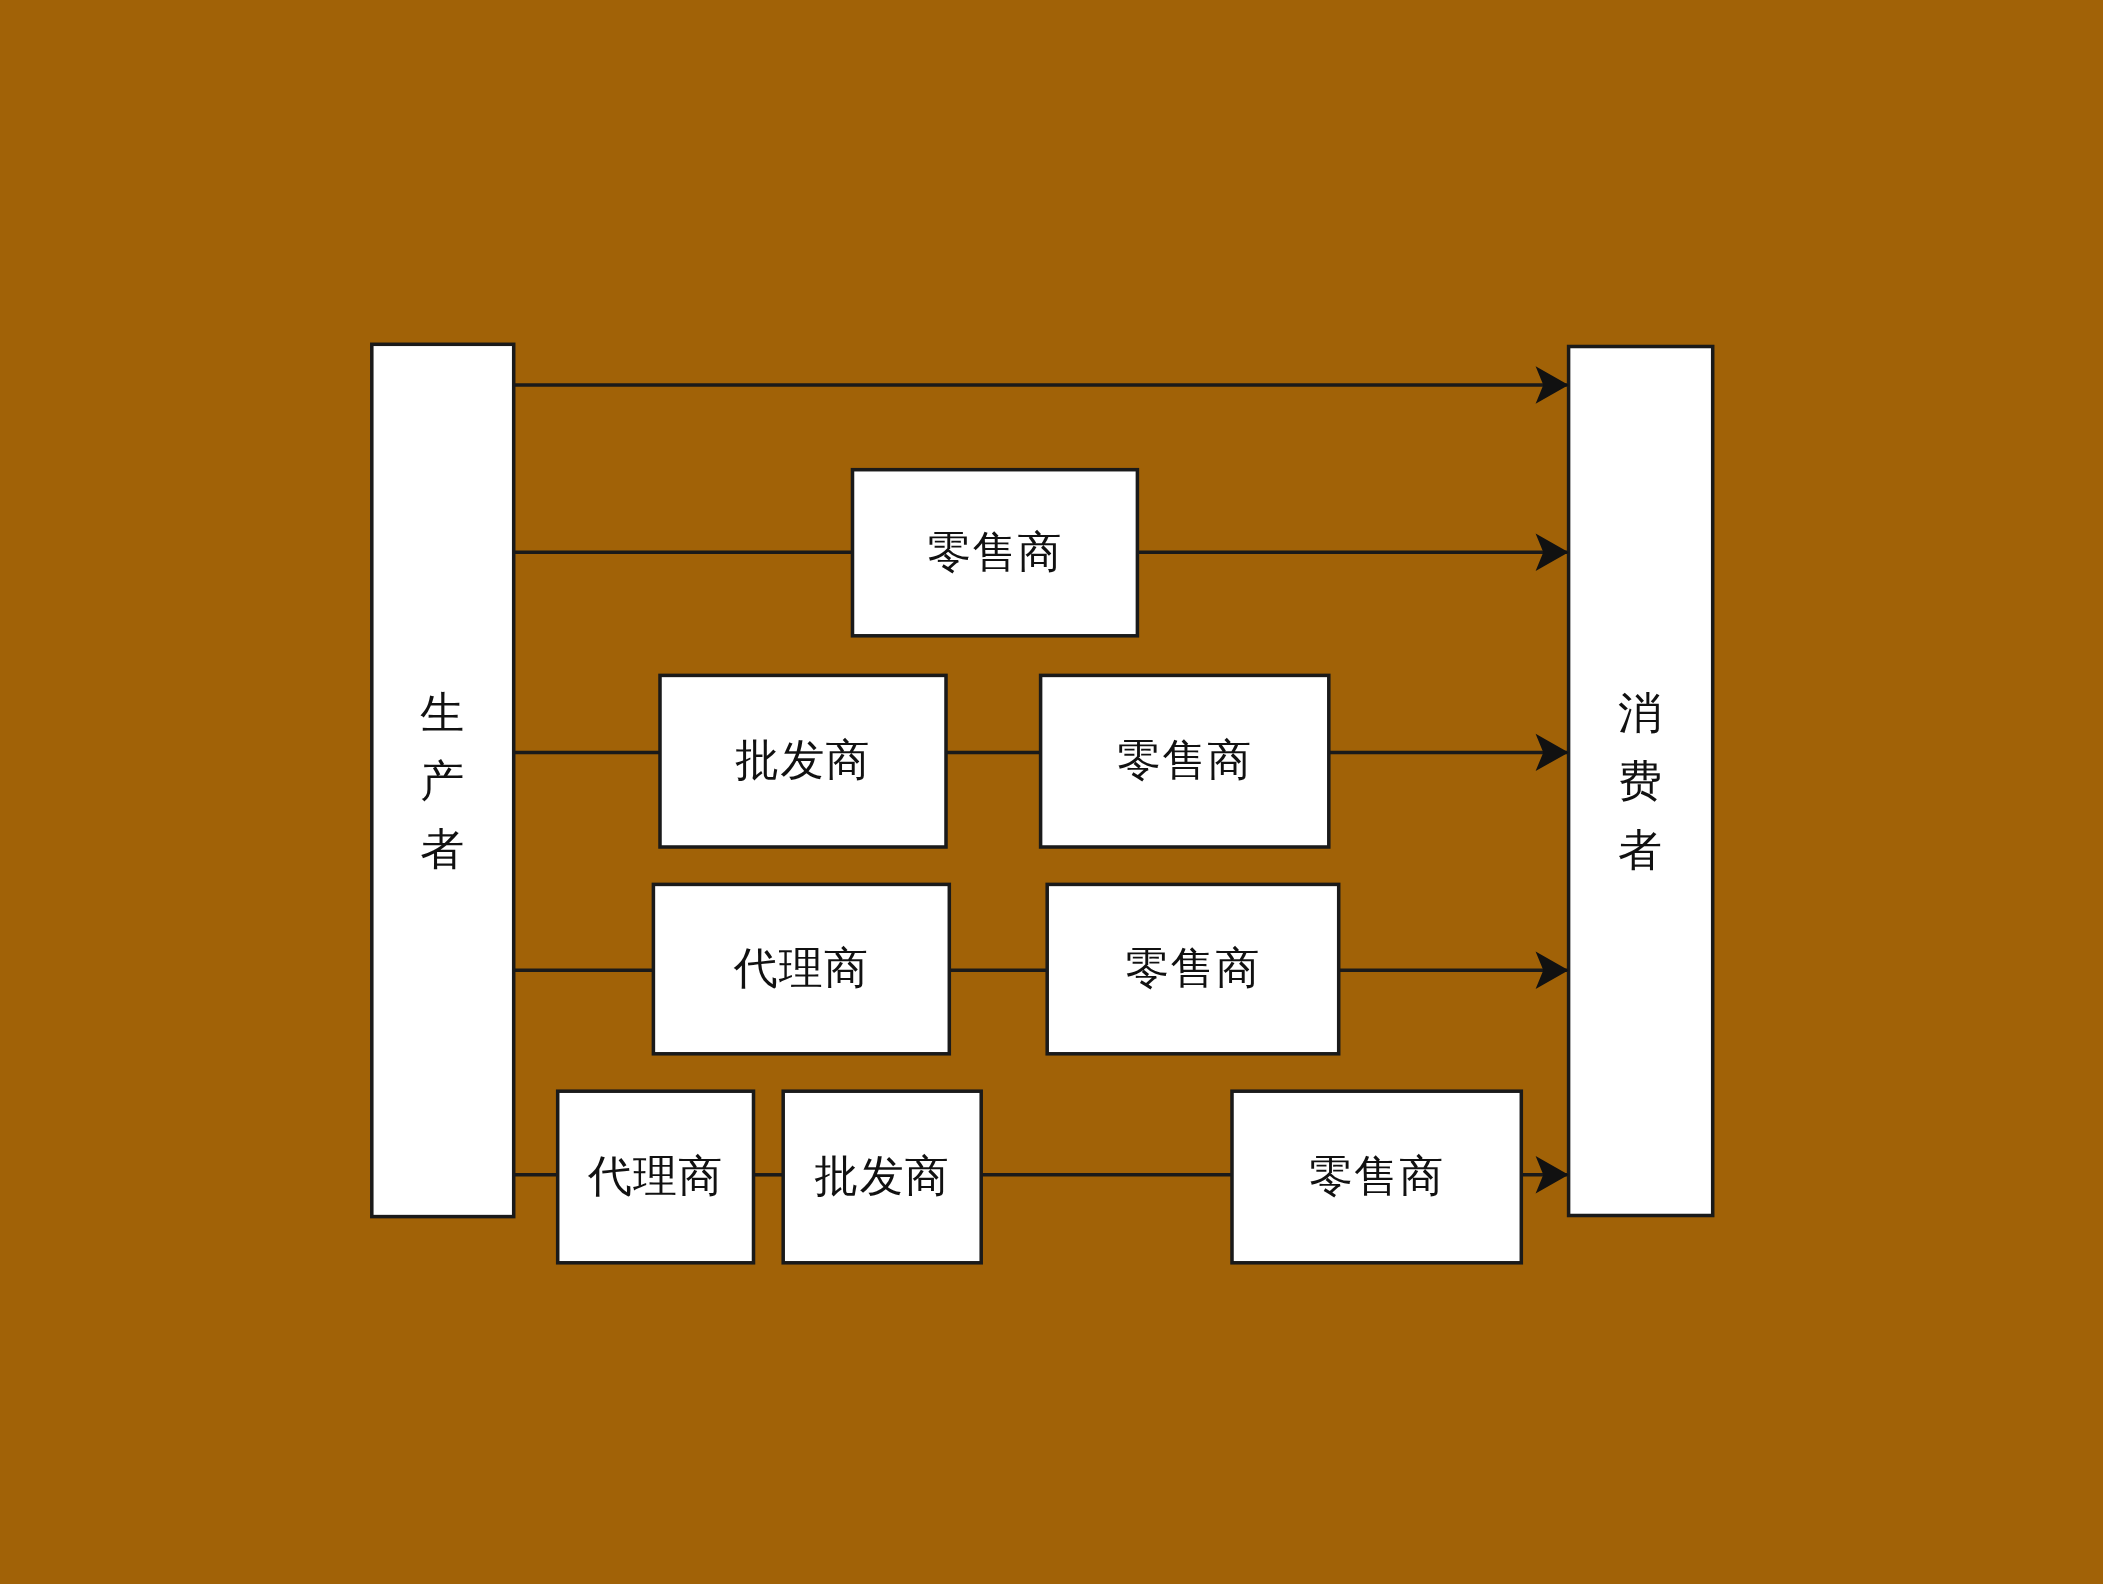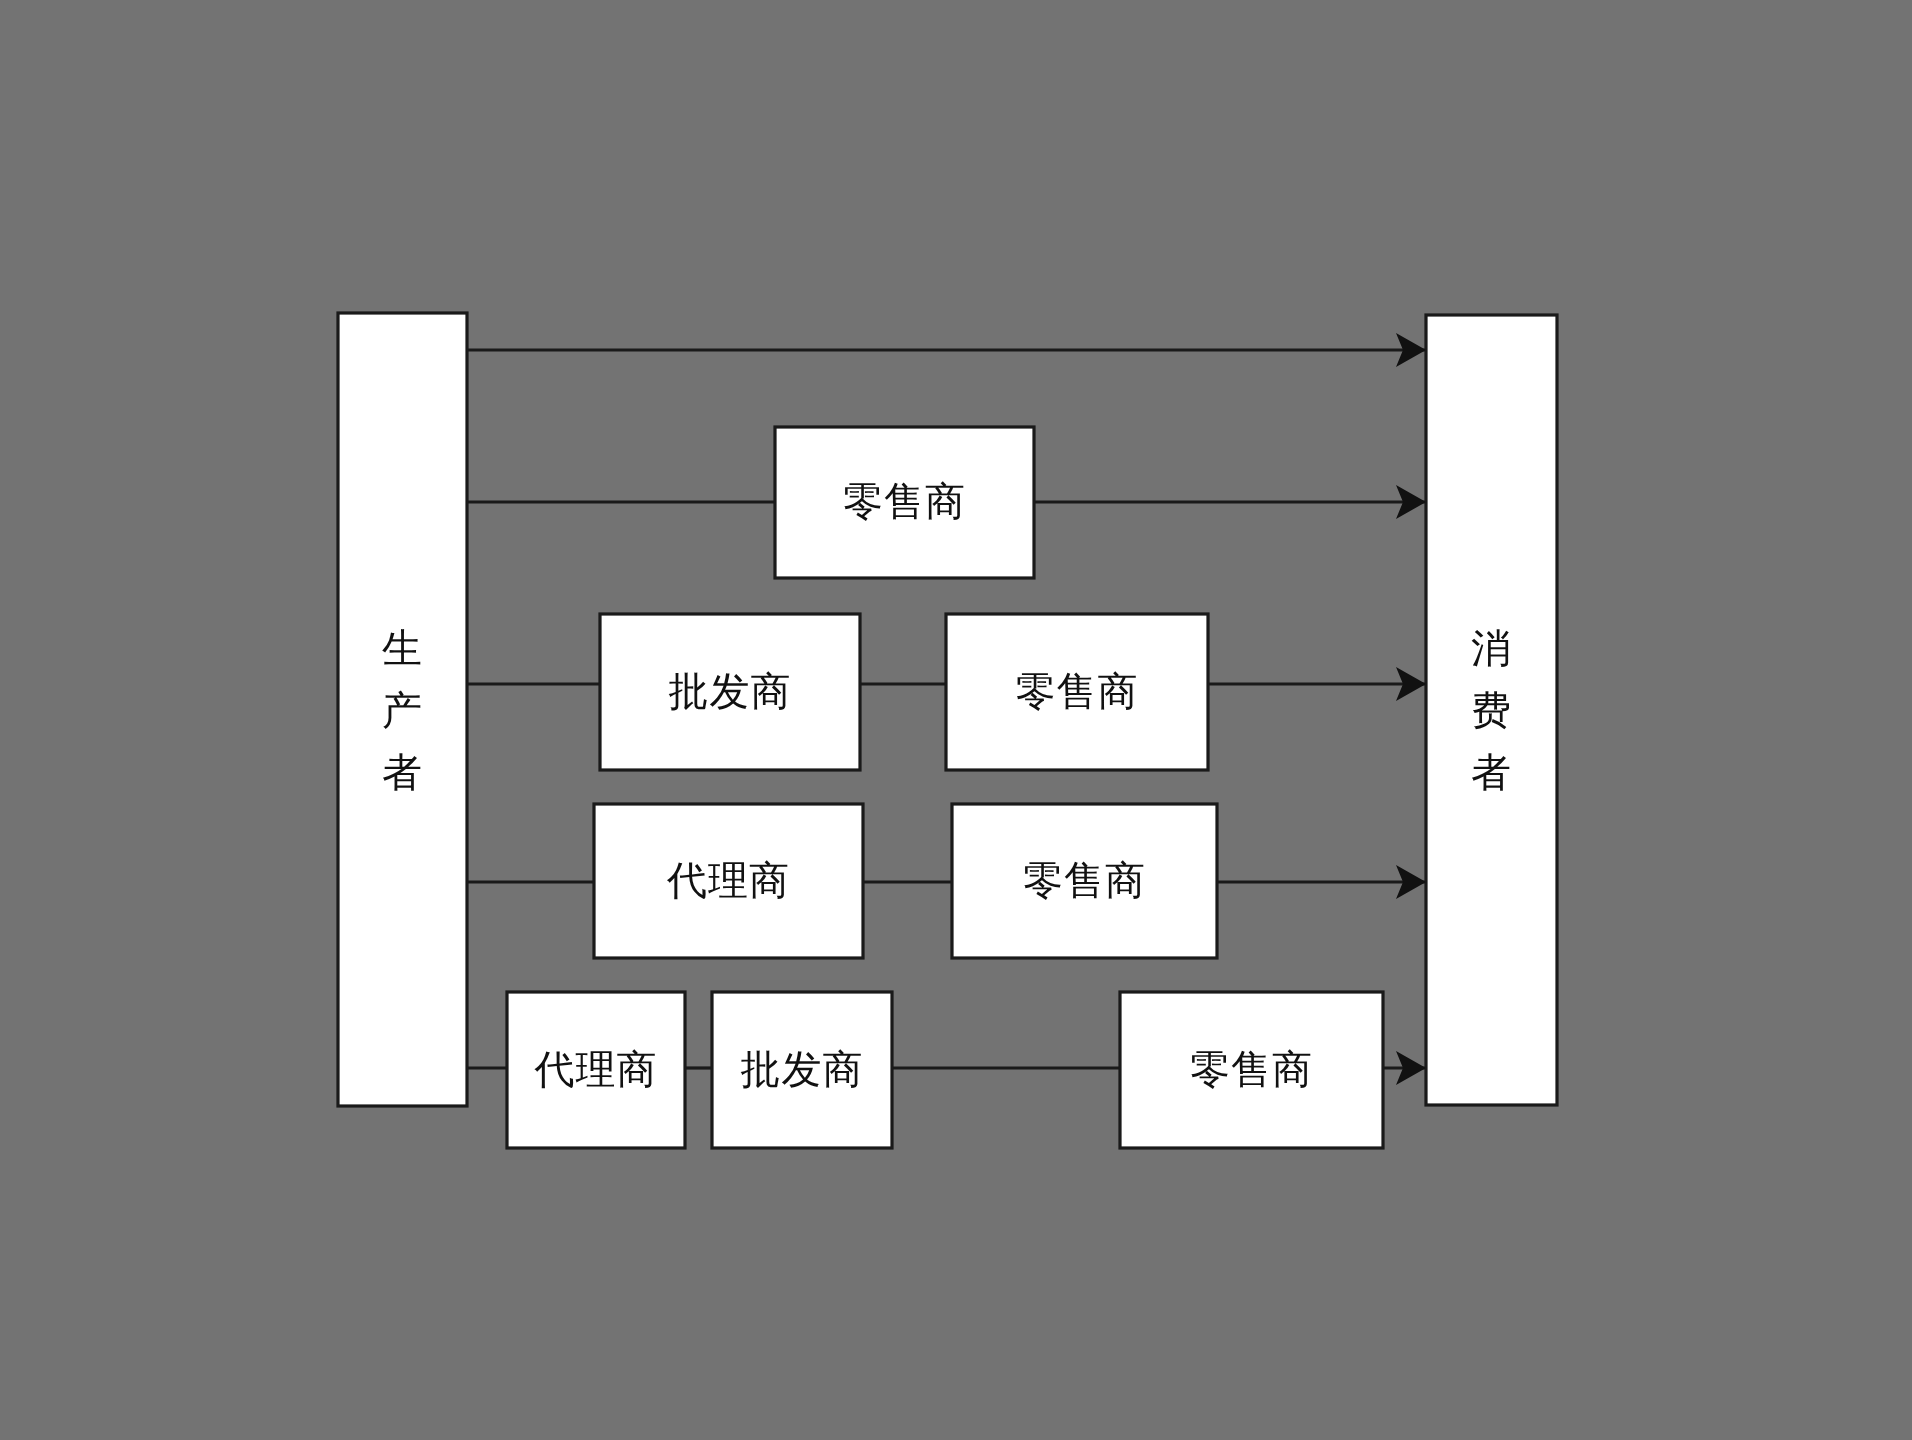--- a/index.html
+++ b/index.html
@@ -10,21 +10,21 @@
   body {
     width: 1912px;
     height: 1440px;
     font-family: "Liberation Sans", "DejaVu Sans", sans-serif;
     overflow: hidden;
   }
   #canvas {
     position: relative;
     width: 1912px;
     height: 1440px;
-    background: #737373;
+    background: #a16207;
   }
   svg#diagram {
     position: absolute;
     left: 0;
     top: 0;
     width: 1912px;
     height: 1440px;
     display: block;
   }
   .node-rect {

